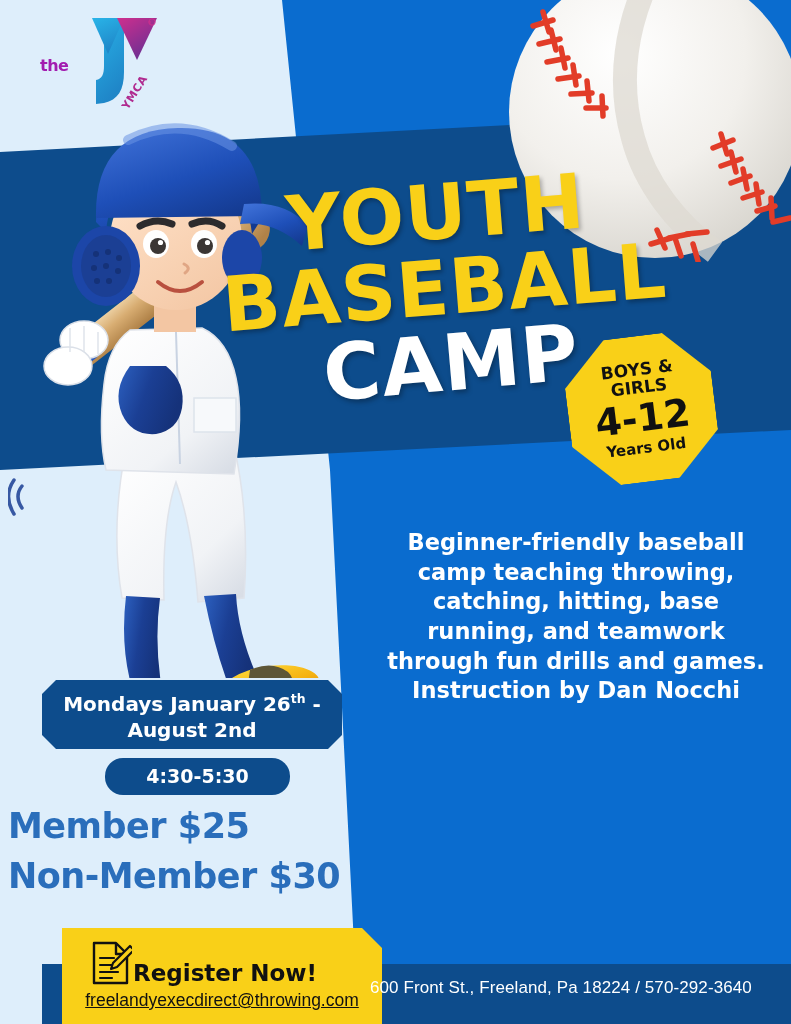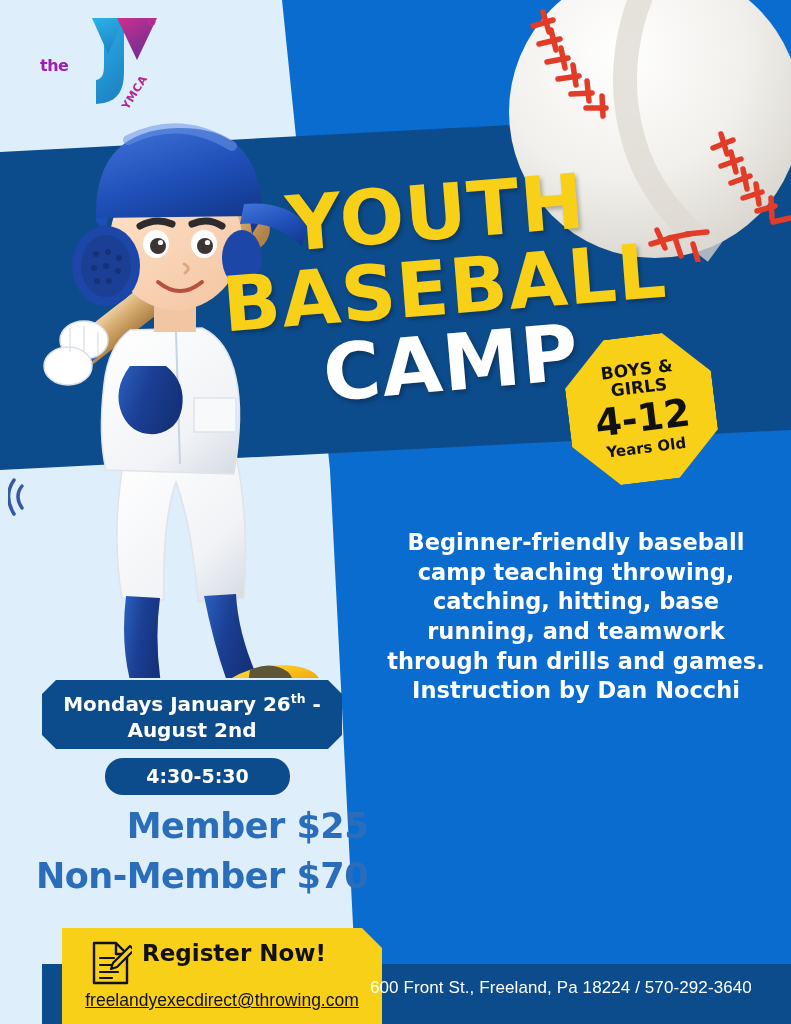--- a/index.html
+++ b/index.html
@@ -141,36 +141,36 @@
     width: 185px; padding: 7px 10px 8px;
     background: #0d4c8c; color: #ffffff;
     font-size: 19px; font-weight: bold; text-align: center;
     border-radius: 18px;
   }
 
   
   .price-line {
     position: absolute; width: 360px; left: 8px;
     color: #2a6ebb; font-size: 35px; font-weight: bold;
-    text-align: right; font-family: "DejaVu Sans", sans-serif;
+    text-align: left; font-family: "DejaVu Sans", sans-serif;
     letter-spacing: -0.5px;
   }
   .price-member { top: 806px; }
   .price-nonmember { top: 856px; }
 
   
   .register-box {
     position: absolute; left: 62px; top: 928px;
     width: 320px; height: 96px;
     background: #f9d018;
     clip-path: polygon(0 0, calc(100% - 20px) 0, 100% 20px, 100% 100%, 0 100%);
   }
   .register-row {
-    display: flex; align-items: flex-start;
-    margin: 12px 0 0 28px; gap: 10px;
+    display: flex; align-items: flex-end;
+    margin: 12px 0 0 28px; gap: 1px;
   }
   .register-icon { width: 42px; height: 46px; flex: none; }
   .register-label {
     font-size: 23px; font-weight: bold; color: #111;
   }
   .register-email {
     position: absolute; left: 0; top: 62px; width: 320px;
     text-align: center; font-size: 17.5px; color: #111;
     text-decoration: underline;
     font-family: "Liberation Sans", sans-serif;
@@ -393,21 +393,21 @@
   <div class="description">Beginner-friendly baseball camp teaching throwing, catching, hitting, base running, and teamwork through fun drills and games. Instruction by Dan Nocchi</div>
 
 
   <div class="date-badge">
     <span>Mondays  January 26</span><sup>th</sup><span> -</span><br>
     <span>August 2nd</span>
   </div>
   <div class="time-badge">4:30-5:30</div>
 
   <div class="price-line price-member">Member   $25</div>
-  <div class="price-line price-nonmember">Non-Member $70</div>
+  <div class="price-line price-nonmember">Non-Member $30</div>
 
   <div class="register-box">
     <div class="register-row">
       <span class="register-icon">
         <svg viewBox="0 0 42 46" width="42" height="46">
           <path d="M4 3 h22 l11 11 v29 h-33 z" fill="none" stroke="#111" stroke-width="2.4" stroke-linejoin="round"></path>
           <path d="M26 3 v11 h11" fill="none" stroke="#111" stroke-width="2.4" stroke-linejoin="round"></path>
           <g stroke="#111" stroke-width="2.2" stroke-linecap="round">
             <path d="M10 18 h14"></path>
               <path d="M10 25 h18"></path>

